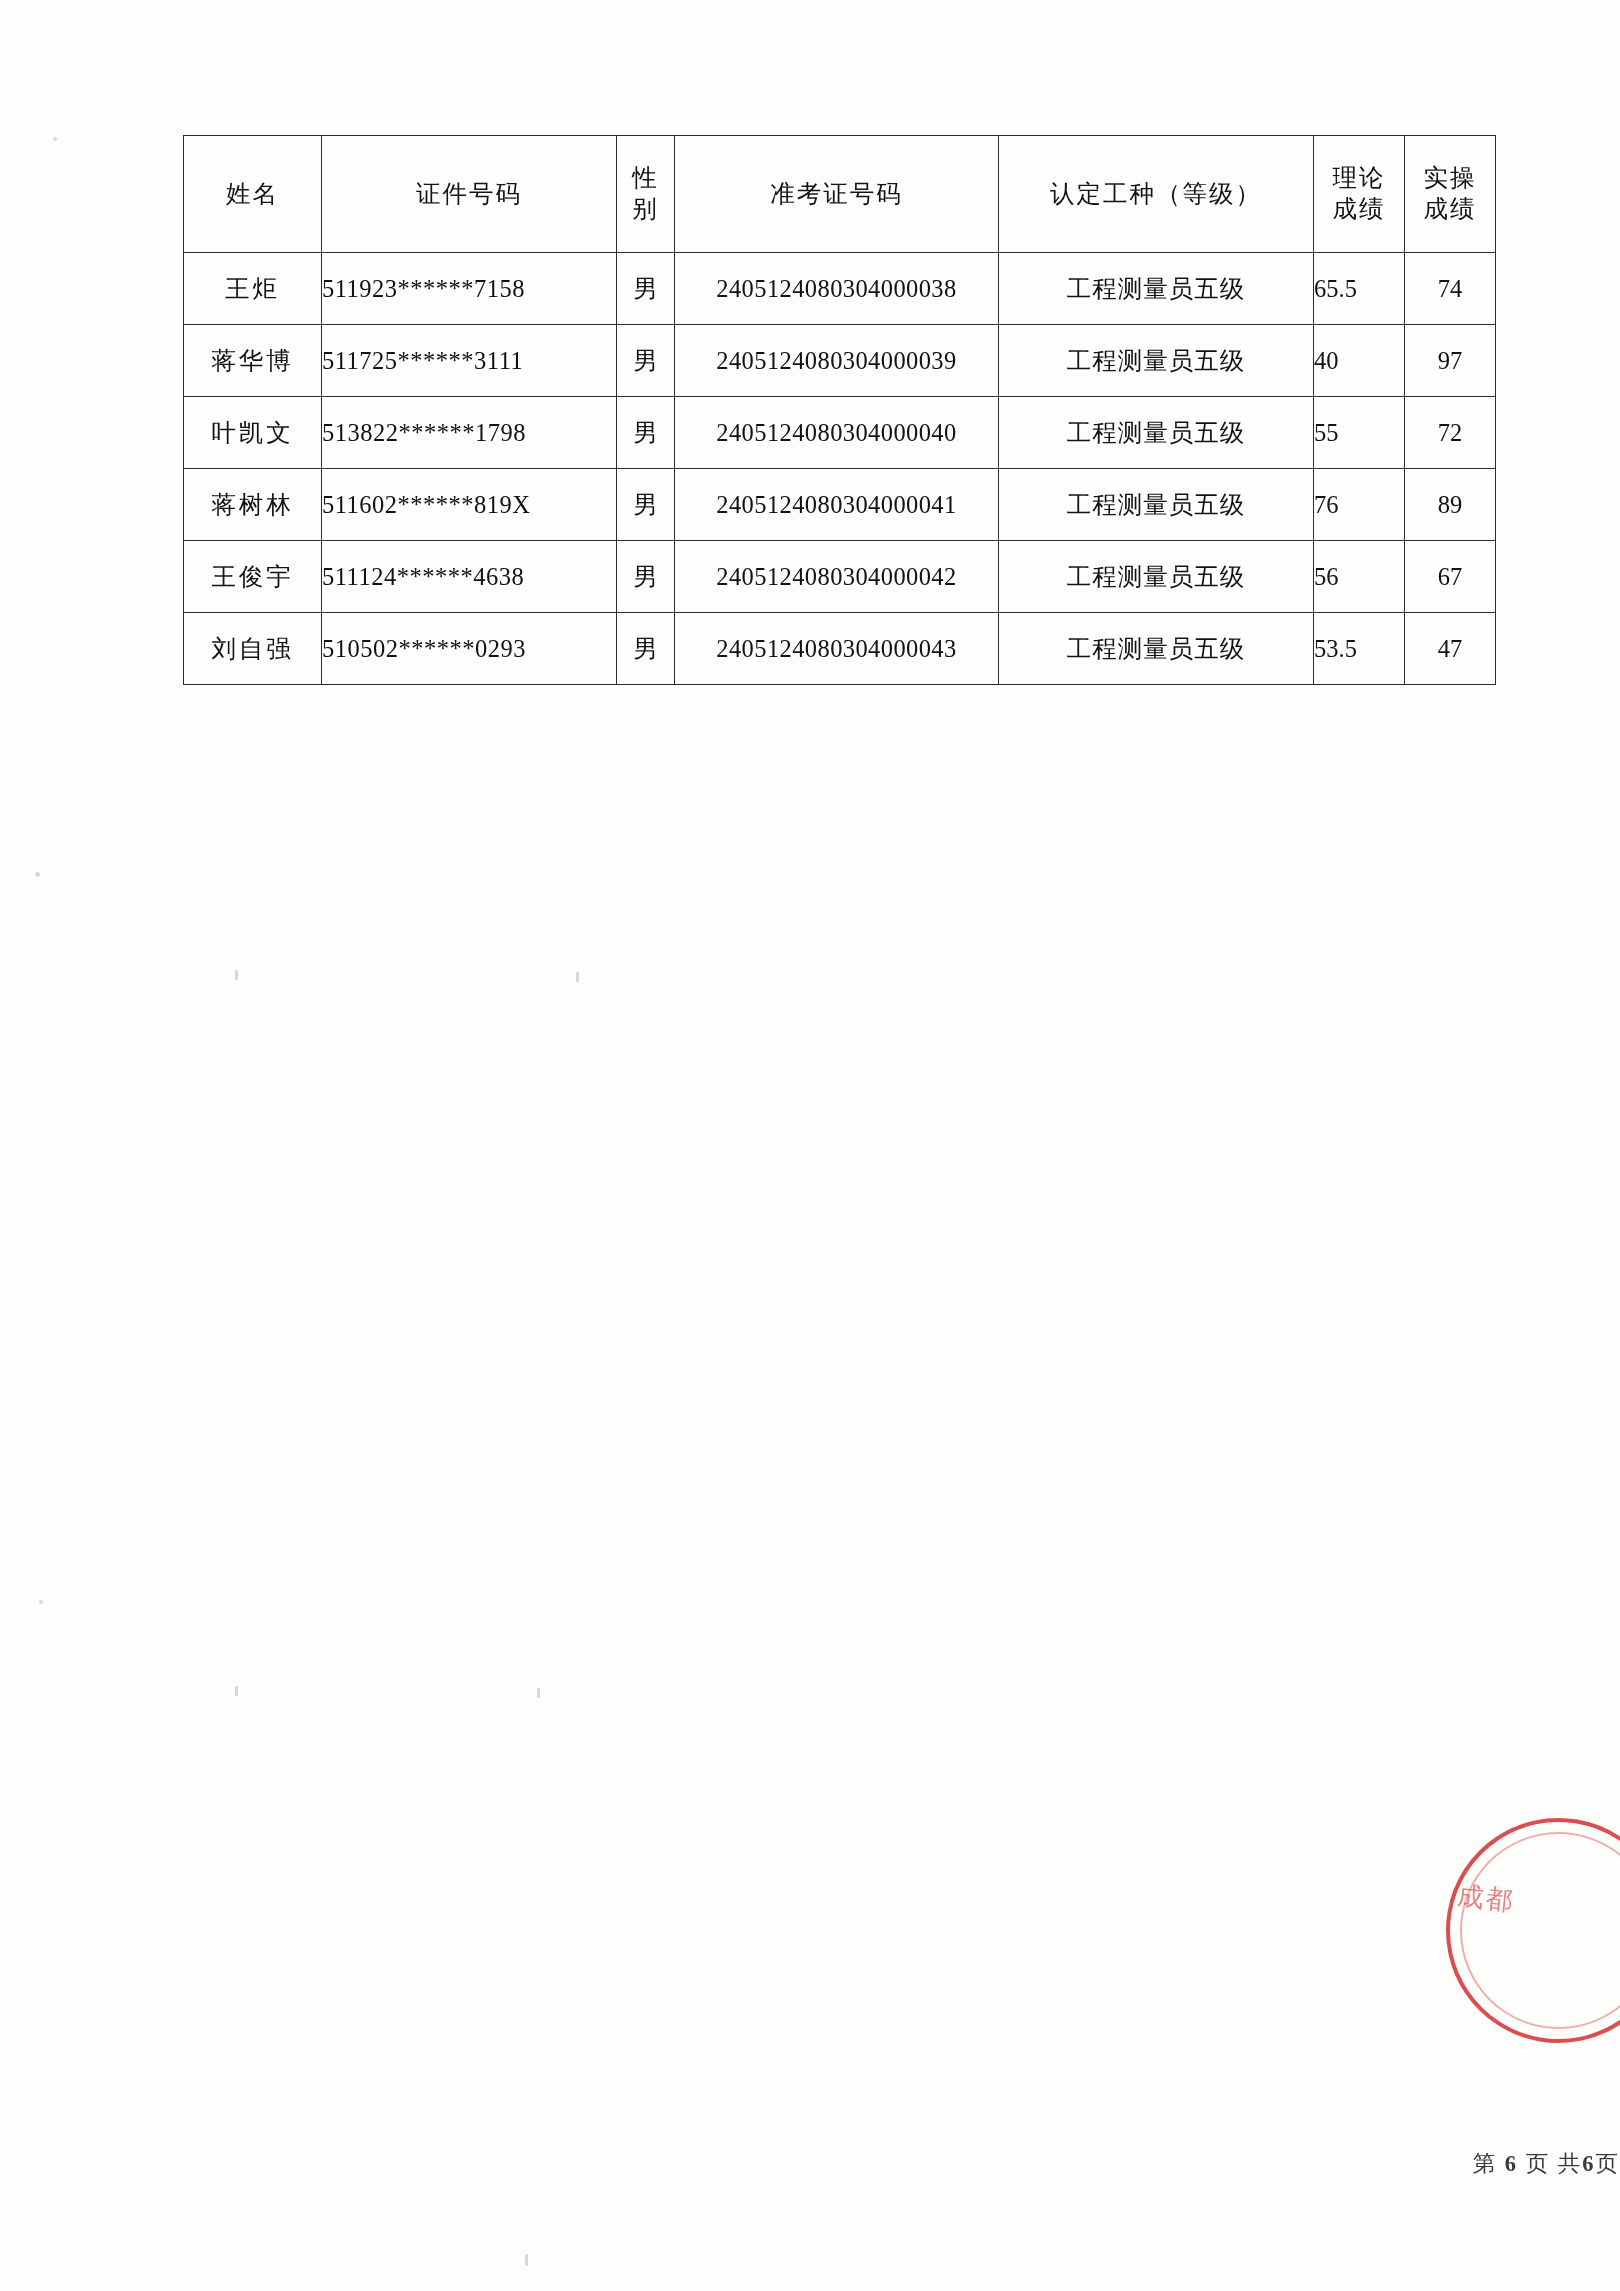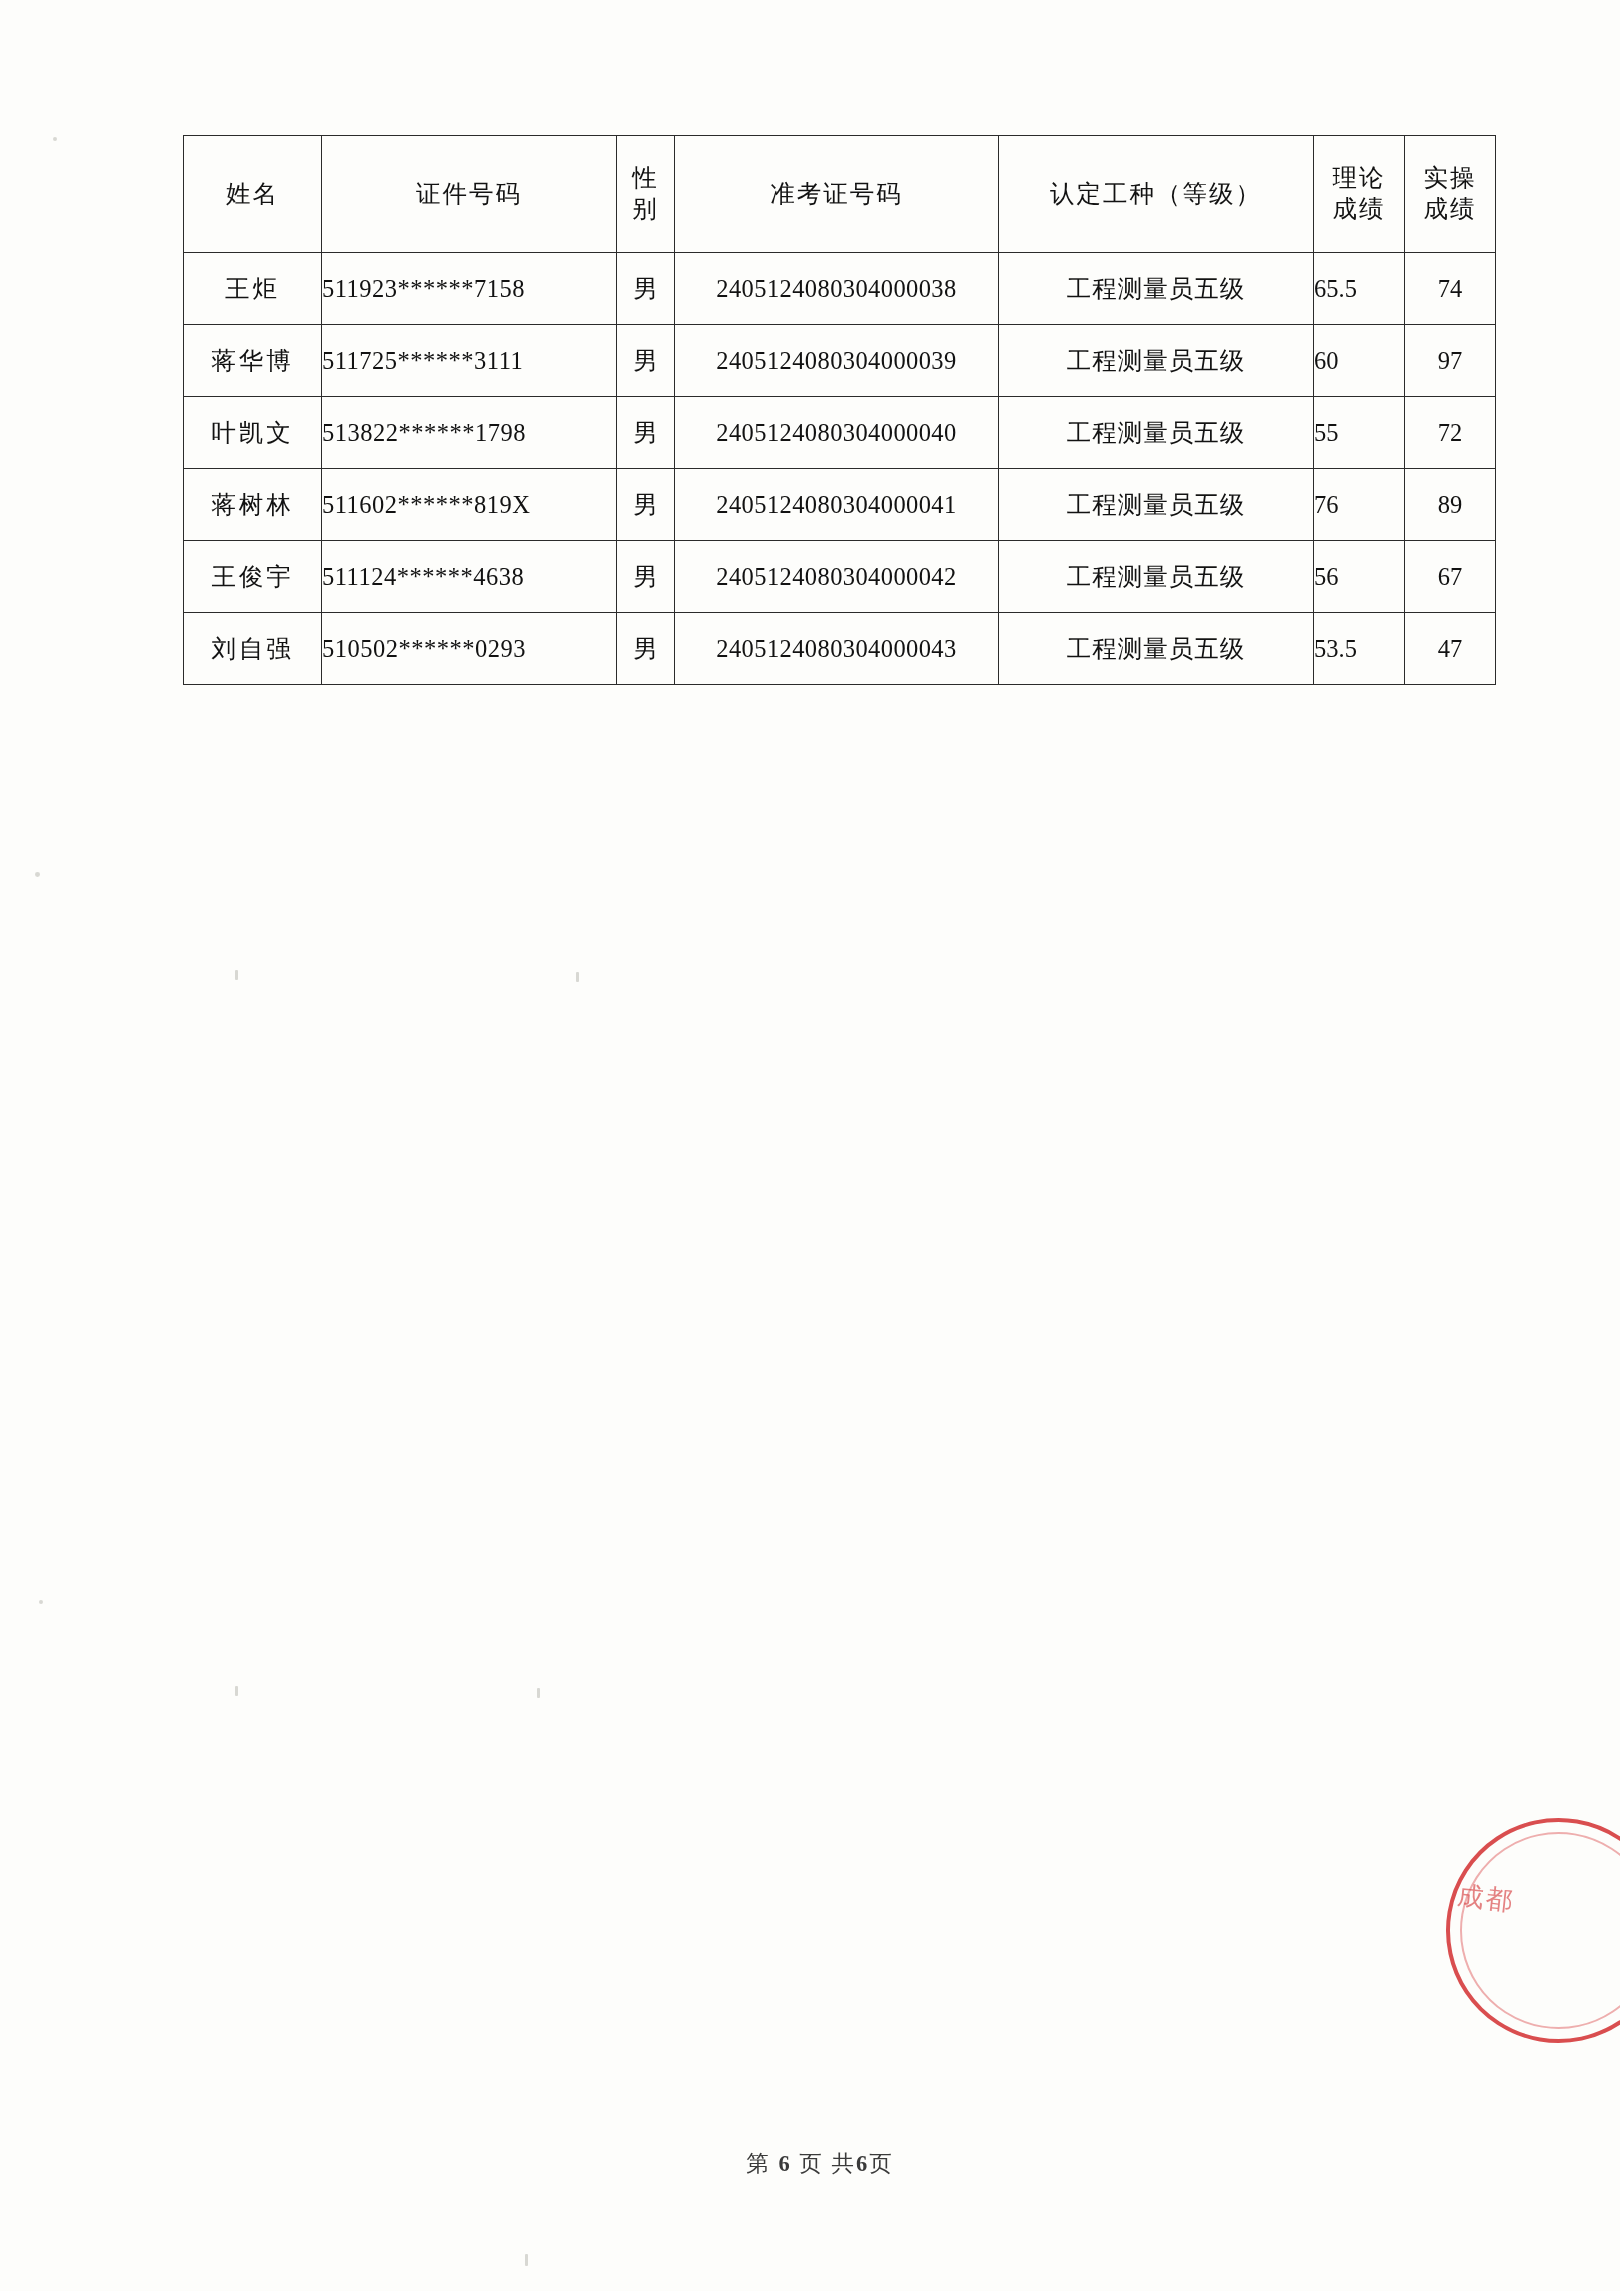--- a/index.html
+++ b/index.html
@@ -76,21 +76,21 @@
 
   .sex-head {
     letter-spacing: 0;
   }
 
   .footer {
     position: absolute;
     left: 0;
     right: 0;
     top: 2148px;
-    text-align: center;
+    text-align: right;
     font-size: 22.5px;
     color: #3a3a3a;
     font-family: "Liberation Serif", serif;
     letter-spacing: 2px;
     margin-left: 20px;
   }
   .footer b { font-weight: bold; }
 
   
   .stamp {
@@ -176,21 +176,21 @@
           <td class="col-trade">工程测量员五级</td>
           <td class="col-theory">65.5</td>
           <td class="col-prac">74</td>
         </tr>
         <tr>
           <td class="col-name">蒋华博</td>
           <td class="col-id">511725******3111</td>
           <td class="col-sex">男</td>
           <td class="col-ticket">2405124080304000039</td>
           <td class="col-trade">工程测量员五级</td>
-          <td class="col-theory">60</td>
+          <td class="col-theory">40</td>
           <td class="col-prac">97</td>
         </tr>
         <tr>
           <td class="col-name">叶凯文</td>
           <td class="col-id">513822******1798</td>
           <td class="col-sex">男</td>
           <td class="col-ticket">2405124080304000040</td>
           <td class="col-trade">工程测量员五级</td>
           <td class="col-theory">55</td>
           <td class="col-prac">72</td>

